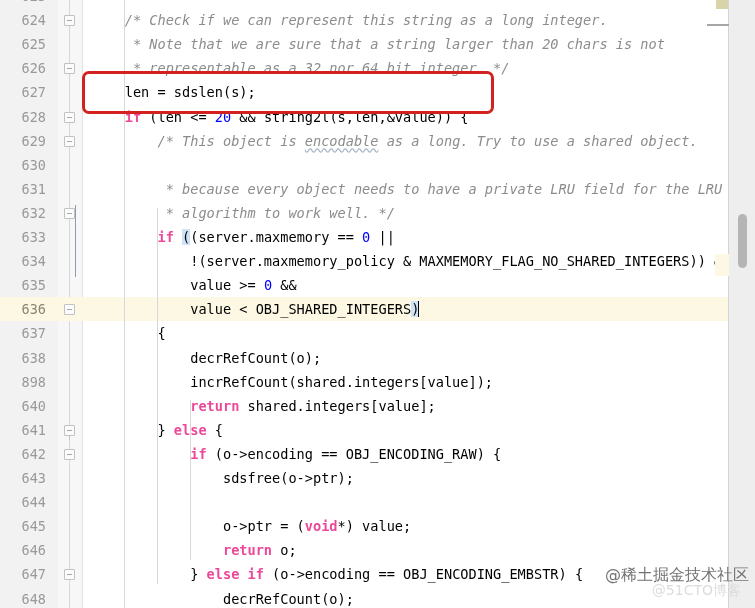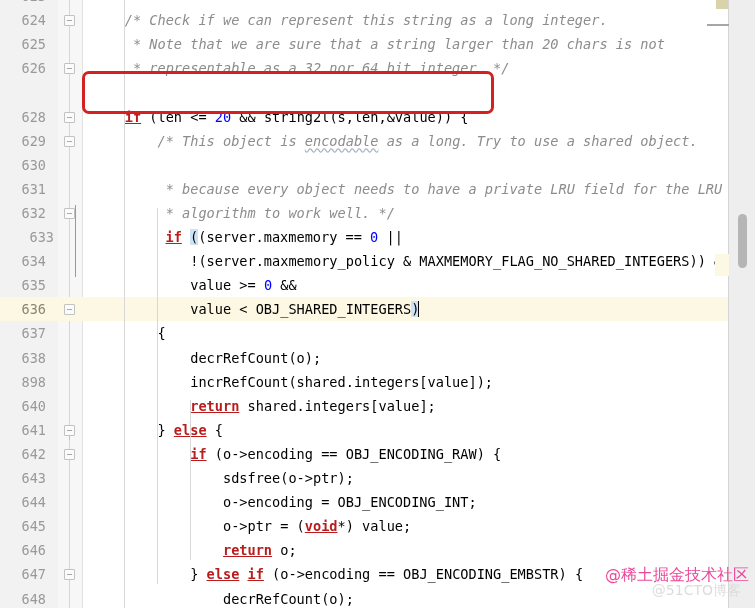--- a/index.html
+++ b/index.html
@@ -109,21 +109,21 @@
   .fold.end:before {
     content: "";
     position: absolute;
     left: 4px; top: 9px;
     width: 1px; height: 5px;
     background: #c2c2c2;
   }
 
   
   .cmt { color: #8c8c8c; font-style: italic; }
-  .kw  { color: #b91c1c; font-weight: bold; text-decoration: underline; }
+  .kw  { color: #ec4899; font-weight: bold; }
   .num { color: #0000ff; }
   .sp  { 
     text-decoration: underline;
     text-decoration-style: wavy;
     text-decoration-color: #a8b6c8;
     text-underline-offset: 2px;
   }
   .brk { background: #cfe3f7; }
 
   
@@ -199,21 +199,21 @@
     position: absolute;
     color: #c8c8c8;
     font-family: "DejaVu Sans", sans-serif;
     white-space: nowrap;
     user-select: none;
   }
   .wm1 {
     right: 6px;
     bottom: 22px;
     font-size: 16px;
-    color: #ec4899;
+    color: #737373;
   }
   .wm2 {
     right: 14px;
     bottom: 8px;
     font-size: 14px;
     color: #dcdcdc;
     text-align: center;
   }
 </style>
 </head>
@@ -225,37 +225,38 @@
     <div class="gutter-num-bg"></div>
     <div class="gutter-foldzone"></div>
     <div class="gutter-fold-rail"></div>
   </div>
 
   <div class="rows" id="rows">
       <div class="row" style="position: absolute; left: 0px; right: 0px; top: -16px;"><span class="ln">623</span><span class="code"></span></div>
       <div class="row" style="position: absolute; left: 0px; right: 0px; top: 8.1px;"><span class="ln">624</span><span class="fold"></span><span class="code"><span class="cmt">    /* Check if we can represent this string as a long integer.</span></span></div>
       <div class="row" style="position: absolute; left: 0px; right: 0px; top: 32.2px;"><span class="ln">625</span><span class="code"><span class="cmt">     * Note that we are sure that a string larger than 20 chars is not</span></span></div>
       <div class="row" style="position: absolute; left: 0px; right: 0px; top: 56.3px;"><span class="ln">626</span><span class="fold"></span><span class="code"><span class="cmt">     * representable as a 32 nor 64 bit integer. */</span></span></div>
+      <div class="row" style="position: absolute; left: 0px; right: 0px; top: 80.4px;"><span class="ln">627</span><span class="code">    len = sdslen(s);</span></div>
       <div class="row" style="position: absolute; left: 0px; right: 0px; top: 104.5px;"><span class="ln">628</span><span class="fold"></span><span class="code">    <span class="kw">if</span> (len &lt;= <span class="num">20</span> &amp;&amp; string2l(s,len,&amp;value)) {</span></div>
       <div class="row" style="position: absolute; left: 0px; right: 0px; top: 128.6px;"><span class="ln">629</span><span class="fold"></span><span class="code"><span class="cmt">        /* This object is <span class="sp">encodable</span> as a long. Try to use a shared object.</span></span></div>
       <div class="row" style="position: absolute; left: 0px; right: 0px; top: 152.7px;"><span class="ln">630</span></div>
       <div class="row" style="position: absolute; left: 0px; right: 0px; top: 176.8px;"><span class="ln">631</span><span class="code"><span class="cmt">         * because every object needs to have a private LRU field for the LRU</span></span></div>
       <div class="row" style="position: absolute; left: 0px; right: 0px; top: 200.9px;"><span class="ln">632</span><span class="fold"></span><span class="code"><span class="cmt">         * algorithm to work well. */</span></span></div>
-      <div class="row" style="position: absolute; left: 8px; right: 0px; top: 225px;"><span class="ln">633</span><span class="code">        <span class="kw">if</span> <span class="brk">(</span>(server.maxmemory == <span class="num">0</span> ||</span></div>
+      <div class="row" style="position: absolute; left: 0px; right: 0px; top: 225px;"><span class="ln">633</span><span class="code">        <span class="kw">if</span> <span class="brk">(</span>(server.maxmemory == <span class="num">0</span> ||</span></div>
       <div class="row" style="position: absolute; left: 0px; right: 0px; top: 249.1px;"><span class="ln">634</span><span class="code">            !(server.maxmemory_policy &amp; MAXMEMORY_FLAG_NO_SHARED_INTEGERS)) &amp;&amp;</span></div>
       <div class="row" style="position: absolute; left: 0px; right: 0px; top: 273.2px;"><span class="ln">635</span><span class="code">            value &gt;= <span class="num">0</span> &amp;&amp;</span></div>
       <div class="row current" style="position: absolute; left: 0px; right: 0px; top: 297.3px;"><span class="ln">636</span><span class="fold"></span><span class="code">            value &lt; OBJ_SHARED_INTEGERS<span class="brk">)</span><span class="caret"></span></span></div>
       <div class="row" style="position: absolute; left: 0px; right: 0px; top: 321.4px;"><span class="ln">637</span><span class="code">        {</span></div>
       <div class="row" style="position: absolute; left: 0px; right: 0px; top: 345.5px;"><span class="ln">638</span><span class="code">            decrRefCount(o);</span></div>
       <div class="row" style="position: absolute; left: 0px; right: 0px; top: 369.6px;"><span class="ln">898</span><span class="code">            incrRefCount(shared.integers[value]);</span></div>
       <div class="row" style="position: absolute; left: 0px; right: 0px; top: 393.7px;"><span class="ln">640</span><span class="code">            <span class="kw">return</span> shared.integers[value];</span></div>
       <div class="row" style="position: absolute; left: 0px; right: 0px; top: 417.8px; padding-left: 25px;"><span class="ln">641</span><span class="fold end"></span><span class="code">        } <span class="kw">else</span> {</span></div>
       <div class="row" style="position: absolute; left: 0px; right: 0px; top: 441.9px;"><span class="ln">642</span><span class="fold"></span><span class="code">            <span class="kw">if</span> (o-&gt;encoding == OBJ_ENCODING_RAW) {</span></div>
       <div class="row" style="position: absolute; left: 0px; right: 0px; top: 466px;"><span class="ln">643</span><span class="code">                sdsfree(o-&gt;ptr);</span></div>
-      <div class="row" style="position: absolute; left: 0px; right: 0px; top: 490.1px;"><span class="ln">644</span><span class="code">                o-&gt;encoding = OBJ_ENCODING_INT;</span></div>
+      <div class="row" style="position: absolute; left: 0px; right: 0px; top: 490.1px;"><span class="ln">644</span></div>
       <div class="row" style="position: absolute; left: 0px; right: 0px; top: 514.2px;"><span class="ln">645</span><span class="code">                o-&gt;ptr = (<span class="kw">void</span>*) value;</span></div>
       <div class="row" style="position: absolute; left: 0px; right: 0px; top: 538.3px;"><span class="ln">646</span><span class="code">                <span class="kw">return</span> o;</span></div>
       <div class="row" style="position: absolute; left: 0px; right: 0px; top: 562.4px;"><span class="ln">647</span><span class="fold"></span><span class="code">            } <span class="kw">else</span> <span class="kw">if</span> (o-&gt;encoding == OBJ_ENCODING_EMBSTR) {</span></div>
       <div class="row" style="position: absolute; left: 0px; right: 0px; top: 586.5px;"><span class="ln">648</span><span class="code">                decrRefCount(o);</span></div>
     </div>
 
   <div class="iguide" style="left:124px; top:0px; height:608px;"></div>
   <div class="iguide" style="left:157px; top:208px; height:376px;"></div>
   <div class="iguide" style="left:190px; top:400px; height:160px;"></div>
 

